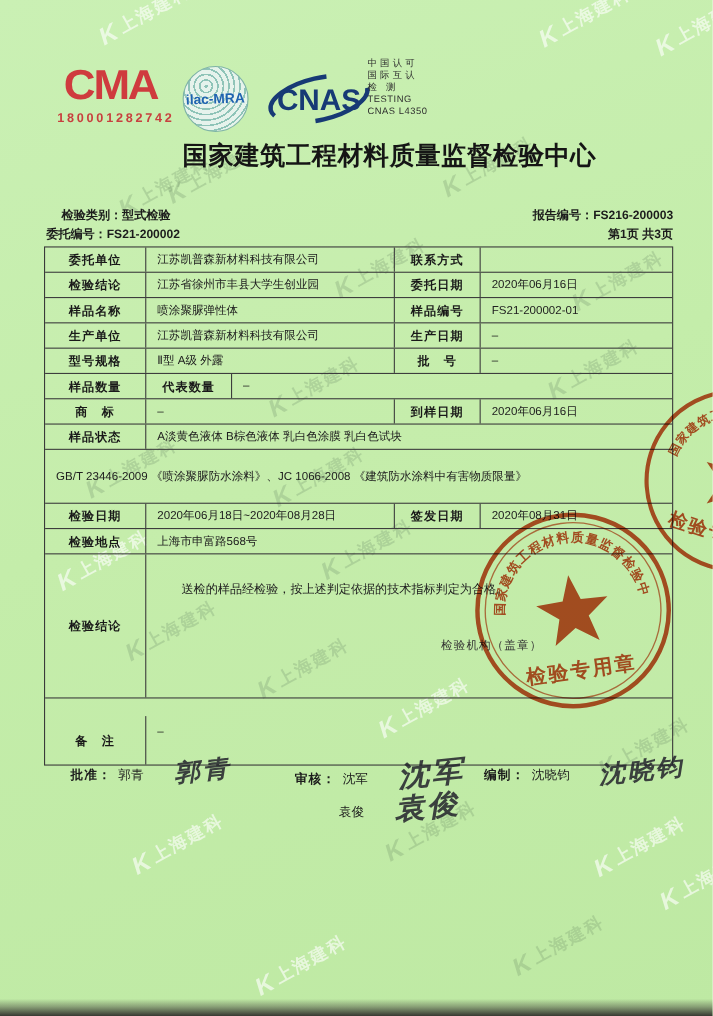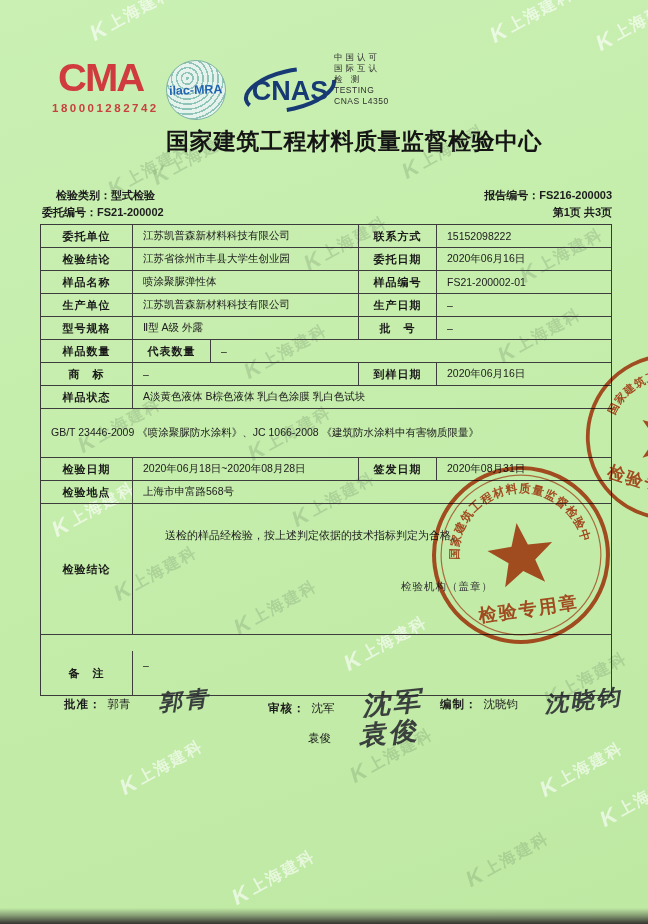--- a/index.html
+++ b/index.html
@@ -206,21 +206,20 @@
       <span>报告编号：</span><span>FS216-200003</span>
     </div>
     <div class="r" style="top:17px;">第1页 共3页</div>
   </div>
 
   <div class="rtable">
     <div class="trow r">
       <div class="cell lbl c1">委托单位</div>
       <div class="cell val c2">江苏凯普森新材料科技有限公司</div>
       <div class="cell lbl c3">联系方式</div>
-      <div class="cell val c4 last">15152098222</div>
     </div>
     <div class="trow r">
       <div class="cell lbl c1">检验结论</div>
       <div class="cell val c2">江苏省徐州市丰县大学生创业园</div>
       <div class="cell lbl c3">委托日期</div>
       <div class="cell val c4 last">2020年06月16日</div>
     </div>
     <div class="trow r">
       <div class="cell lbl c1">样品名称</div>
       <div class="cell val c2">喷涂聚脲弹性体</div>

